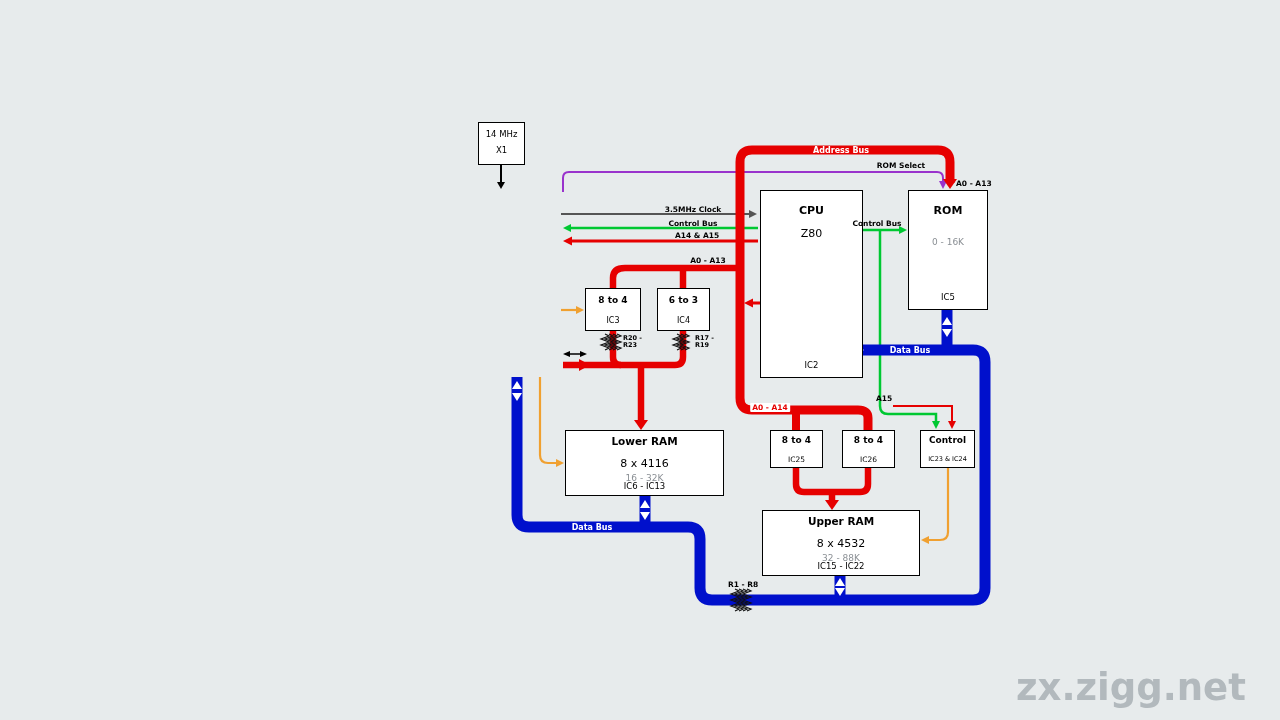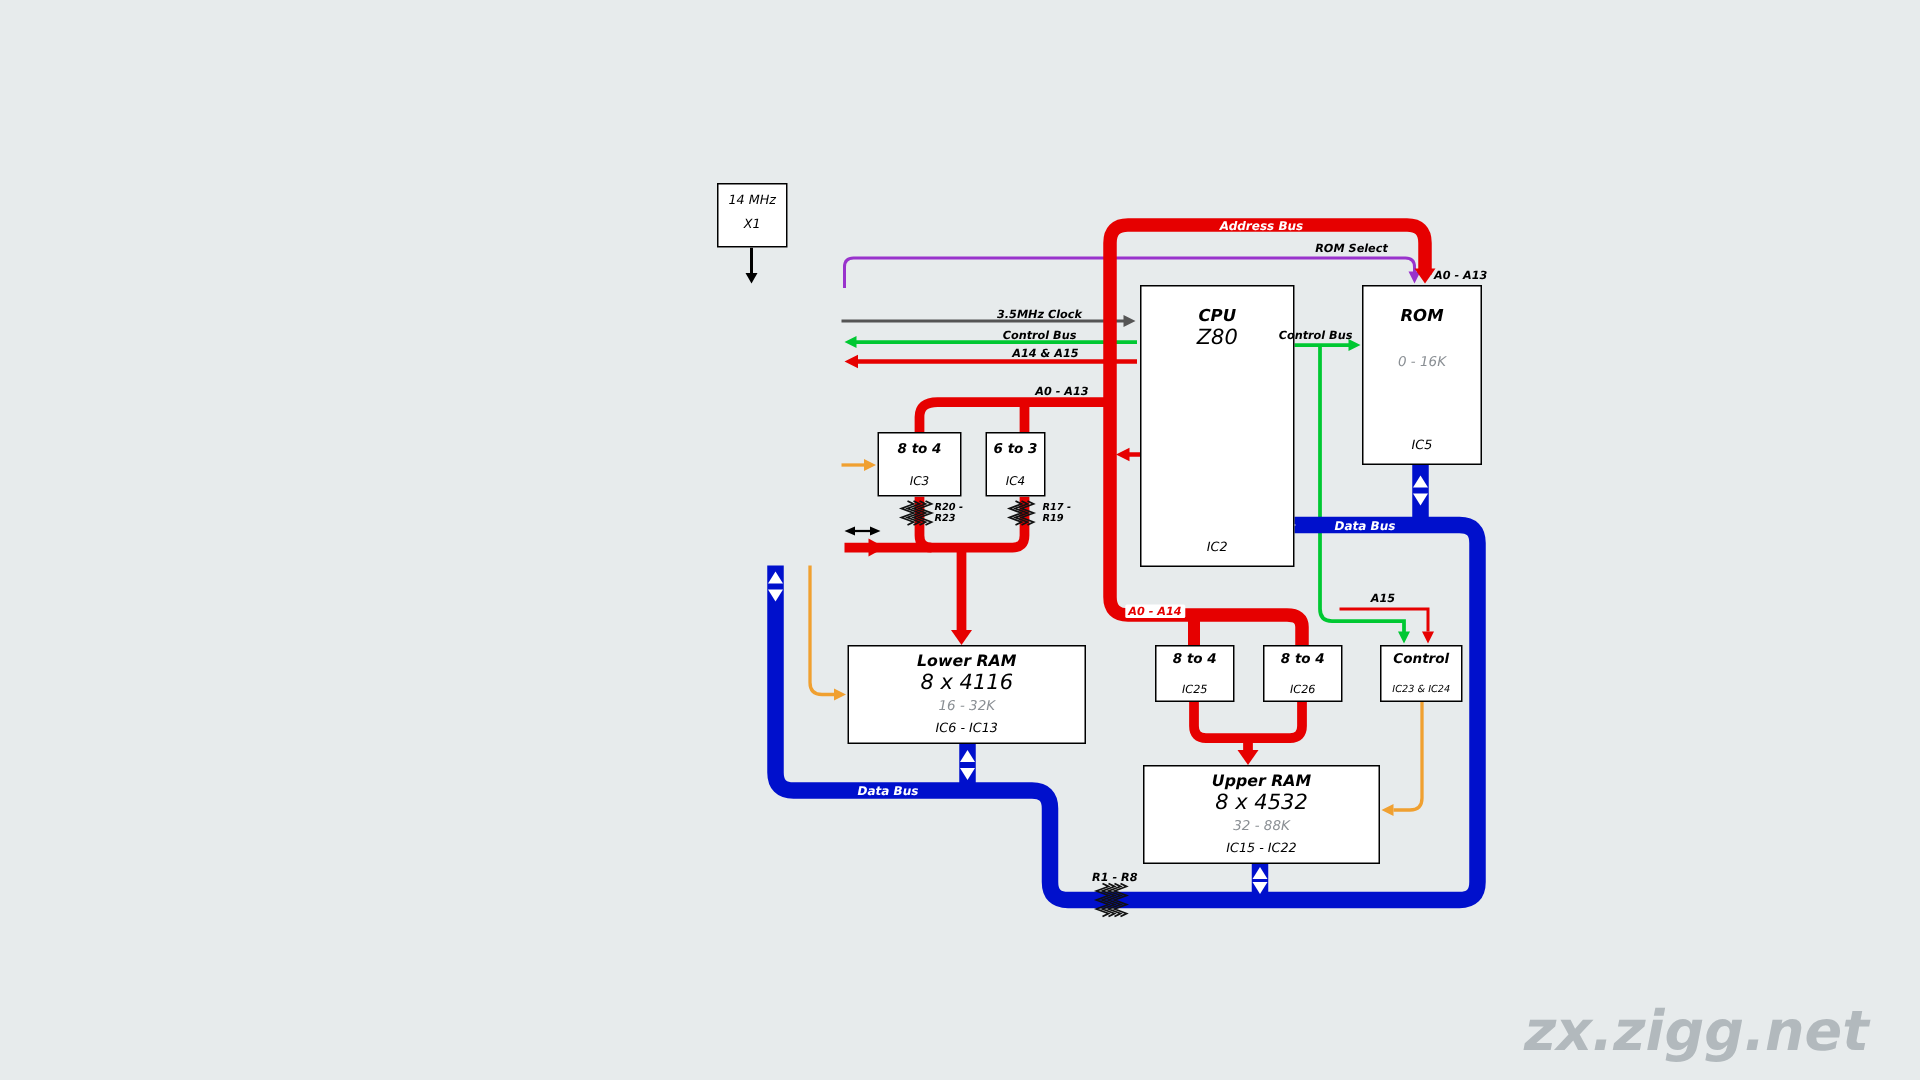--- a/index.html
+++ b/index.html
@@ -2,21 +2,21 @@
 <html style="--address-bus: #e60000; --data-bus: #0010cc; --control: #00c832; --clock: #555555; --rom-select: #9933cc; --misc: #f0a030; --background: #e7ebec; --watermark: #b2b9bd;"><head>
 <meta charset="utf-8">
 <style>
   :root{
     --address-bus:#e60000; --data-bus:#0010cc; --control:#00c832;
     --clock:#555555; --rom-select:#9933cc; --misc:#f0a030;
     --background:#e7ebec; --watermark:#b2b9bd;
   }
   html,body{margin:0;padding:0}
   #stage{position:relative;width:1280px;height:720px;background:var(--background);
-    overflow:hidden;font-family:"DejaVu Sans","Liberation Sans",sans-serif;font-style:italic;}
+    overflow:hidden;font-family:"DejaVu Sans","Liberation Sans",sans-serif;}
   svg{position:absolute;left:0;top:0}
   
   .ln-gray{stroke:var(--clock);stroke-width:2;fill:none}
   .ln-green{stroke:var(--control);stroke-width:2.5;fill:none}
   .ln-purple{stroke:var(--rom-select);stroke-width:2;fill:none}
   .ln-orange{stroke:var(--misc);stroke-width:2.2;fill:none}
   .ln-red3{stroke:var(--address-bus);stroke-width:3;fill:none}
   .ln-red2{stroke:var(--address-bus);stroke-width:2;fill:none}
   .ln-black{stroke:#000;stroke-width:2;fill:none}
   .ln-black15{stroke:#000;stroke-width:1.5;fill:none}
@@ -26,21 +26,21 @@
   .bus-blue{stroke:var(--data-bus);stroke-width:11;fill:none}
   .f-gray{fill:var(--clock)} .f-green{fill:var(--control)}
   .f-purple{fill:var(--rom-select)} .f-orange{fill:var(--misc)}
   .f-red{fill:var(--address-bus)} .f-black{fill:#000} .f-white{fill:#fff}
   .zz path{stroke:#111;stroke-width:1.2;fill:none}
   
   .box{position:absolute;background:#fff;border:1.5px solid #000;box-sizing:border-box;
     text-align:center;color:#000}
   .bt{font-weight:bold;font-size:11px}
   .bt.sm{font-size:9px}
-  .bsub{font-size:14px;margin-top:0}
+  .bsub{font-size:11px;margin-top:10px}
   .brange{font-size:9px;color:#8a8f94}
   .bic{position:absolute;left:0;right:0;bottom:7px;font-size:8.5px}
   
   .sl{position:absolute;font-size:7.5px;font-weight:bold;color:#000;white-space:nowrap}
   .wlbl{color:#fff;font-size:8px}
   .chip-red{color:var(--address-bus);background:#fff;padding:0 2px;border-radius:1px}
   .rlbl{width:24px;white-space:normal;font-size:6.5px;line-height:7px}
   #watermark{position:absolute;left:1016px;top:666px;font-weight:bold;font-size:37px;
     color:var(--watermark);letter-spacing:0}
 </style>
@@ -145,21 +145,21 @@
     <div class="bt" style="margin-top:13px">ROM</div>
     <div class="brange" style="margin-top:20px">0 - 16K</div>
     <div class="bic">IC5</div>
   </div>
 
   <div class="box" style="left:585px;top:288px;width:56px;height:43px">
     <div class="bt sm" style="margin-top:6px">8 to 4</div>
     <div class="bic" style="font-size:8px;bottom:5px">IC3</div>
   </div>
 
-  <div class="box" style="left:657px;top:288px;width:40px;height:43px">
+  <div class="box" style="left:657px;top:288px;width:53px;height:43px">
     <div class="bt sm" style="margin-top:6px">6 to 3</div>
     <div class="bic" style="font-size:8px;bottom:5px">IC4</div>
   </div>
 
   <div class="box" style="left:565px;top:430px;width:159px;height:66px">
     <div class="bt" style="font-size:10.5px;margin-top:4px">Lower RAM</div>
     <div class="bsub">8 x 4116</div>
     <div class="brange" style="margin-top:3px">16 - 32K</div>
     <div class="bic" style="bottom:4px">IC6 - IC13</div>
   </div>
@@ -188,21 +188,21 @@
 
   <div class="sl wlbl" style="left:841px;top:146px;transform:translateX(-50%)">Address Bus</div>
   <div class="sl" style="left:901px;top:161px;transform:translateX(-50%)">ROM Select</div>
   <div class="sl" style="left:956px;top:179px">A0 - A13</div>
   <div class="sl" style="left:693px;top:205px;transform:translateX(-50%)">3.5MHz Clock</div>
   <div class="sl" style="left:693px;top:219px;transform:translateX(-50%)">Control Bus</div>
   <div class="sl" style="left:877px;top:219px;transform:translateX(-50%)">Control Bus</div>
   <div class="sl" style="left:697px;top:231px;transform:translateX(-50%)">A14 &amp; A15</div>
   <div class="sl" style="left:708px;top:256px;transform:translateX(-50%)">A0 - A13</div>
   <div class="sl chip-red" style="left:770px;top:403px;transform:translateX(-50%)">A0 - A14</div>
-  <div class="sl" style="left:922px;top:394px;transform:translateX(-50%)">A15</div>
+  <div class="sl" style="left:884px;top:394px;transform:translateX(-50%)">A15</div>
   <div class="sl wlbl" style="left:910px;top:346px;transform:translateX(-50%)">Data Bus</div>
   <div class="sl wlbl" style="left:592px;top:523px;transform:translateX(-50%)">Data Bus</div>
   <div class="sl rlbl" style="left:623px;top:335px">R20 - R23</div>
   <div class="sl rlbl" style="left:695px;top:335px">R17 - R19</div>
   <div class="sl" style="left:728px;top:580px">R1 - R8</div>
 
   <div id="watermark">zx.zigg.net</div>
 </div>
 
 </body></html>

